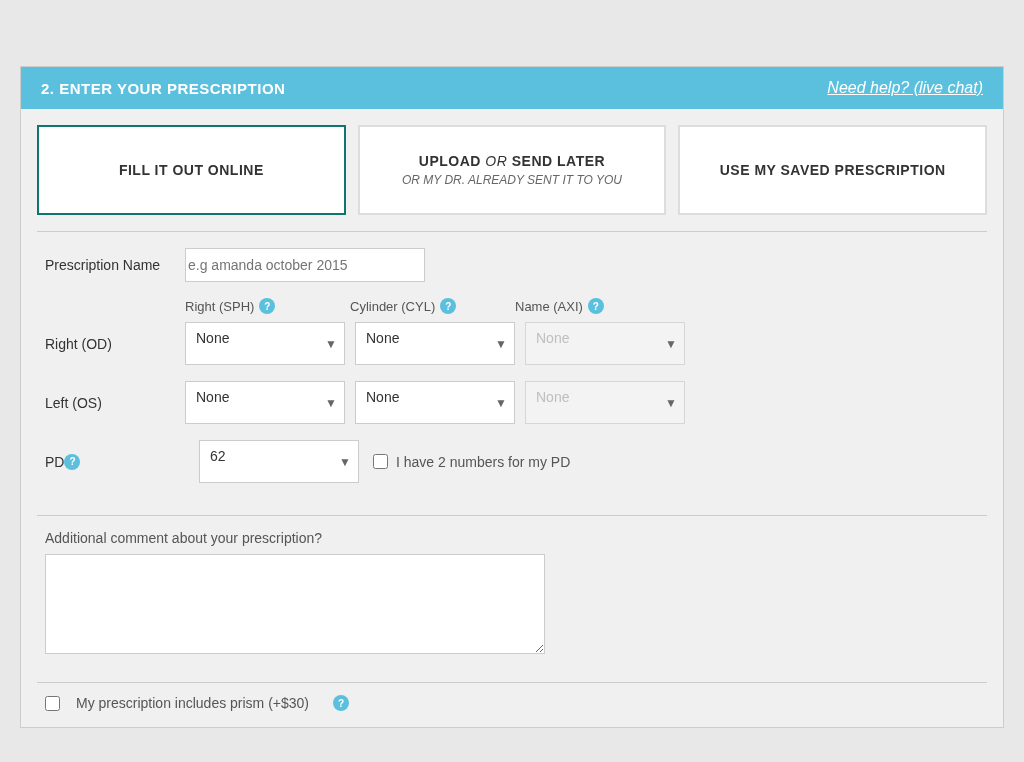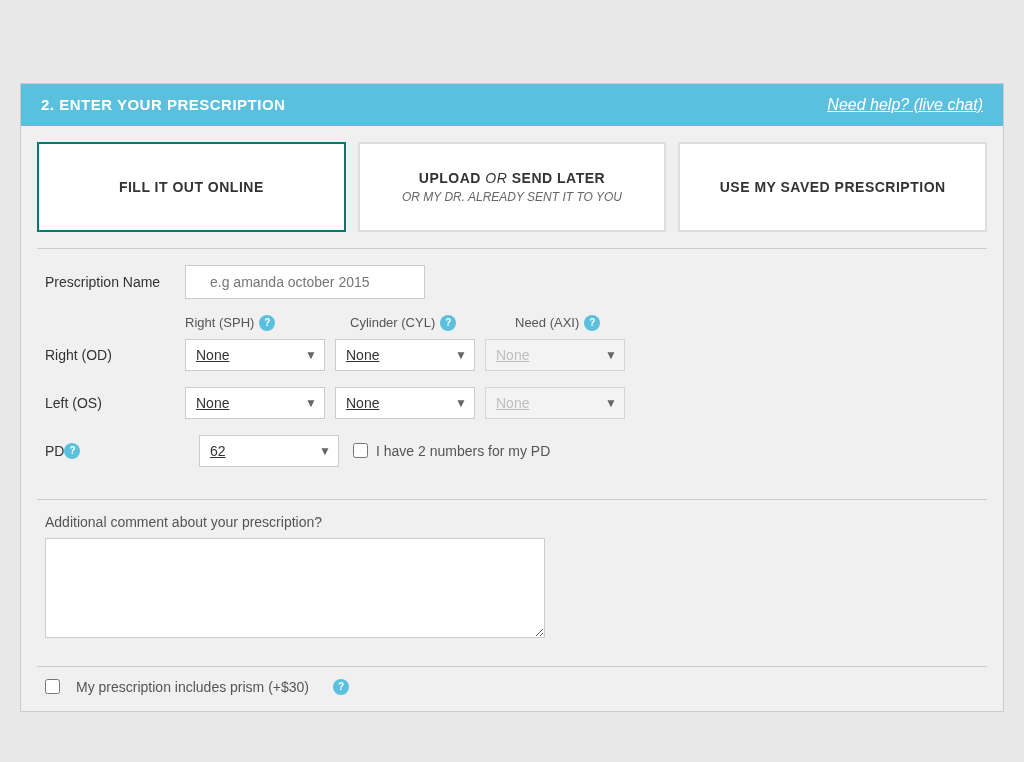--- a/index.html
+++ b/index.html
@@ -99,21 +99,21 @@
     }
     .field-label {
       font-size: 14px;
       color: #333;
       width: 140px;
       flex-shrink: 0;
     }
     .text-input {
       border: 1px solid #ccc;
       background: #fff;
-      padding: 8px 24px;
+      padding: 8px 2px;
       font-size: 14px;
       color: #aaa;
       width: 240px;
       outline: none;
     }
     .column-headers {
       display: flex;
       margin-left: 140px;
       margin-bottom: 8px;
       align-items: center;
@@ -154,27 +154,26 @@
       gap: 10px;
     }
     .select-wrap {
       position: relative;
     }
     .form-select {
       appearance: none;
       -webkit-appearance: none;
       border: 1px solid #ccc;
       background: #fff;
-      padding: 7px 30px 7px 10px;
-      font-size: 14px;
-      color: #333;
-      width: 140px;
+      padding: 7px 30px 18px 10px;
+      font-size: 14px;
+      color: #333;
+      width: 160px;
       cursor: pointer;
       outline: none;
-      text-decoration: underline;
     }
     .form-select.disabled {
       background: #f5f5f5;
       color: #aaa;
     }
     .select-arrow {
       position: absolute;
       right: 8px;
       top: 50%;
       transform: translateY(-50%);
@@ -276,21 +275,21 @@
     <div class="column-headers">
       <div class="col-header">
         <span>Right (SPH)</span>
         <span class="help-icon">?</span>
       </div>
       <div class="col-header">
         <span>Cylinder (CYL)</span>
         <span class="help-icon">?</span>
       </div>
       <div class="col-header">
-        <span>Need (AXI)</span>
+        <span>Name (AXI)</span>
         <span class="help-icon">?</span>
       </div>
     </div>
 
     <div class="field-row">
       <span class="row-label">Right (OD)</span>
       <div class="selects-row">
         <div class="select-wrap">
           <select class="form-select"><option>None</option></select>
           <span class="select-arrow">▼</span>

